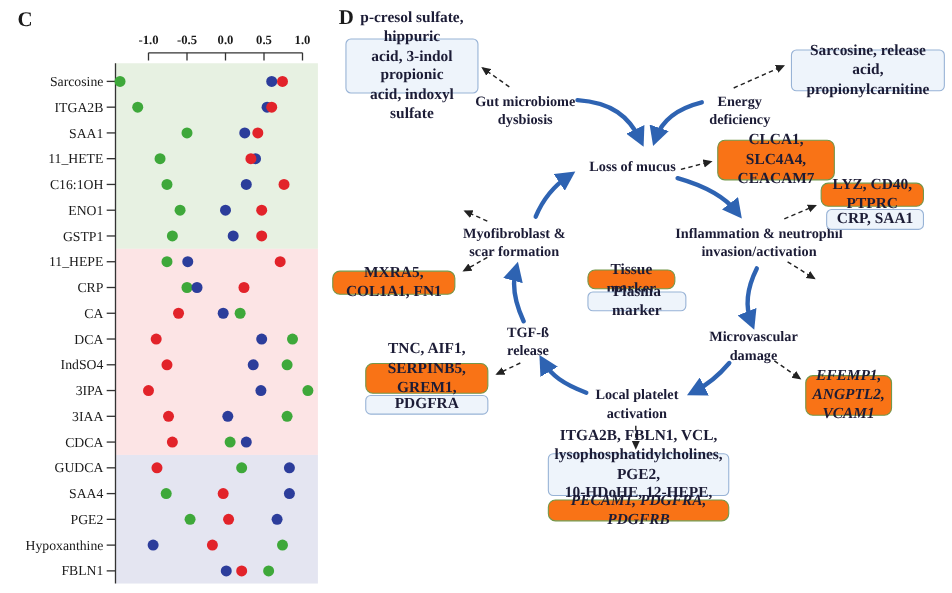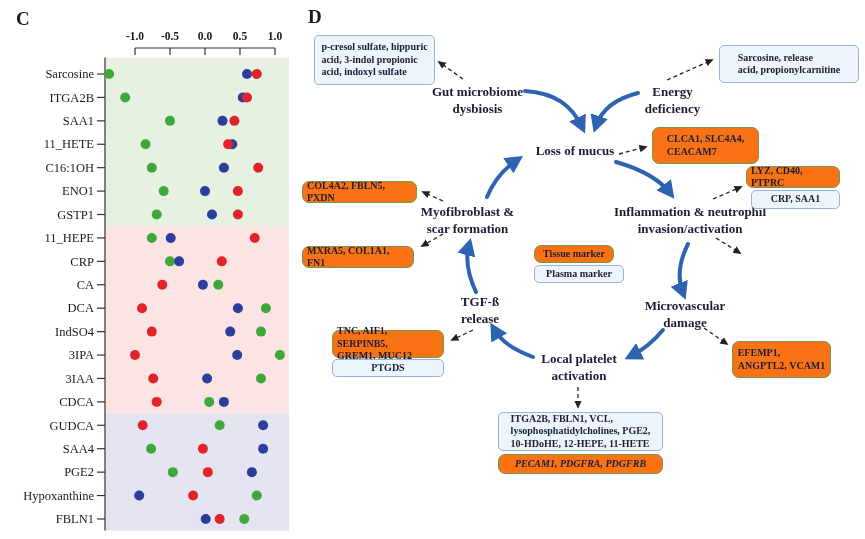--- a/index.html
+++ b/index.html
@@ -3,21 +3,21 @@
 <meta charset="utf-8">
 <style>
   html,body{margin:0;padding:0;background:#ffffff;}
   #fig{position:relative;width:865px;height:539px;background:#ffffff;overflow:hidden;
        font-family:"Liberation Serif", serif;color:#20203a;}
   .panel-label{position:absolute;font-size:19px;font-weight:bold;color:#1a1a1a;}
   #chartC{position:absolute;left:0;top:0;}
   #arrowsvg{position:absolute;left:0;top:0;pointer-events:none;}
   .node{position:absolute;text-align:center;font-weight:bold;font-size:13px;
         line-height:1.3;color:#1c1c36;white-space:pre-line;}
-  .dbox{position:absolute;font-size:10px;font-weight:600;
+  .dbox{position:absolute;text-align:center;font-size:14px;font-weight:600;
         line-height:1.25;color:#1c1c36;white-space:pre-line;padding:2px 4px;
         box-sizing:border-box;display:flex;align-items:center;justify-content:center;}
   .dbox.green{background:#f97316;border:1.4px solid #74974a;border-radius:7px;}
   .dbox.blue{background:#eef4fb;border:1.4px solid #98b3d6;border-radius:5px;}
   .legendbox{font-weight:bold;}
 </style>
 </head>
 <body>
 
 <div id="fig">
@@ -196,27 +196,26 @@
 
   <div class="dbox blue" style="left:314px;top:35px;width:121px;height:50px;">p-cresol sulfate, hippuric
 acid, 3-indol propionic
 acid, indoxyl sulfate</div>
   <div class="dbox blue" style="left:719px;top:45px;width:140px;height:38px;">Sarcosine, release
 acid, propionylcarnitine</div>
   <div class="dbox green" style="left:652px;top:127px;width:107px;height:37px;">CLCA1, SLC4A4,
 CEACAM7</div>
   <div class="dbox green" style="left:746px;top:166px;width:94px;height:22px;">LYZ, CD40, PTPRC</div>
   <div class="dbox blue" style="left:751px;top:190px;width:89px;height:19px;">CRP, SAA1</div>
-  <div class="dbox green" style="left:732px;top:341px;width:99px;height:37px;">EFEMP1,
+  <div class="dbox green" style="left:732px;top:341px;width:79px;height:37px;font-style:italic;">EFEMP1,
 ANGPTL2, VCAM1</div>
-  <div class="dbox green" style="left:302px;top:181px;width:115px;height:22px;">COL4A2, FBLN5, PXDN</div>
   <div class="dbox green" style="left:302px;top:246px;width:112px;height:22px;">MXRA5, COL1A1, FN1</div>
   <div class="dbox green" style="left:332px;top:330px;width:112px;height:28px;">TNC, AIF1, SERPINB5,
 GREM1, MUC12</div>
-  <div class="dbox blue" style="left:332px;top:359px;width:112px;height:18px;">PTGDS</div>
+  <div class="dbox blue" style="left:332px;top:359px;width:112px;height:18px;">PDGFRA</div>
   <div class="dbox blue" style="left:498px;top:412px;width:165px;height:39px;">ITGA2B, FBLN1, VCL,
 lysophosphatidylcholines, PGE2,
 10-HDoHE, 12-HEPE, 11-HETE</div>
   <div class="dbox green" style="left:498px;top:454px;width:165px;height:20px;font-style:italic;">PECAM1, PDGFRA, PDGFRB</div>
 
   <div class="dbox green legendbox" style="left:534px;top:245px;width:80px;height:18px;">Tissue marker</div>
   <div class="dbox blue legendbox" style="left:534px;top:265px;width:90px;height:18px;">Plasma marker</div>
 
 </div>
 

